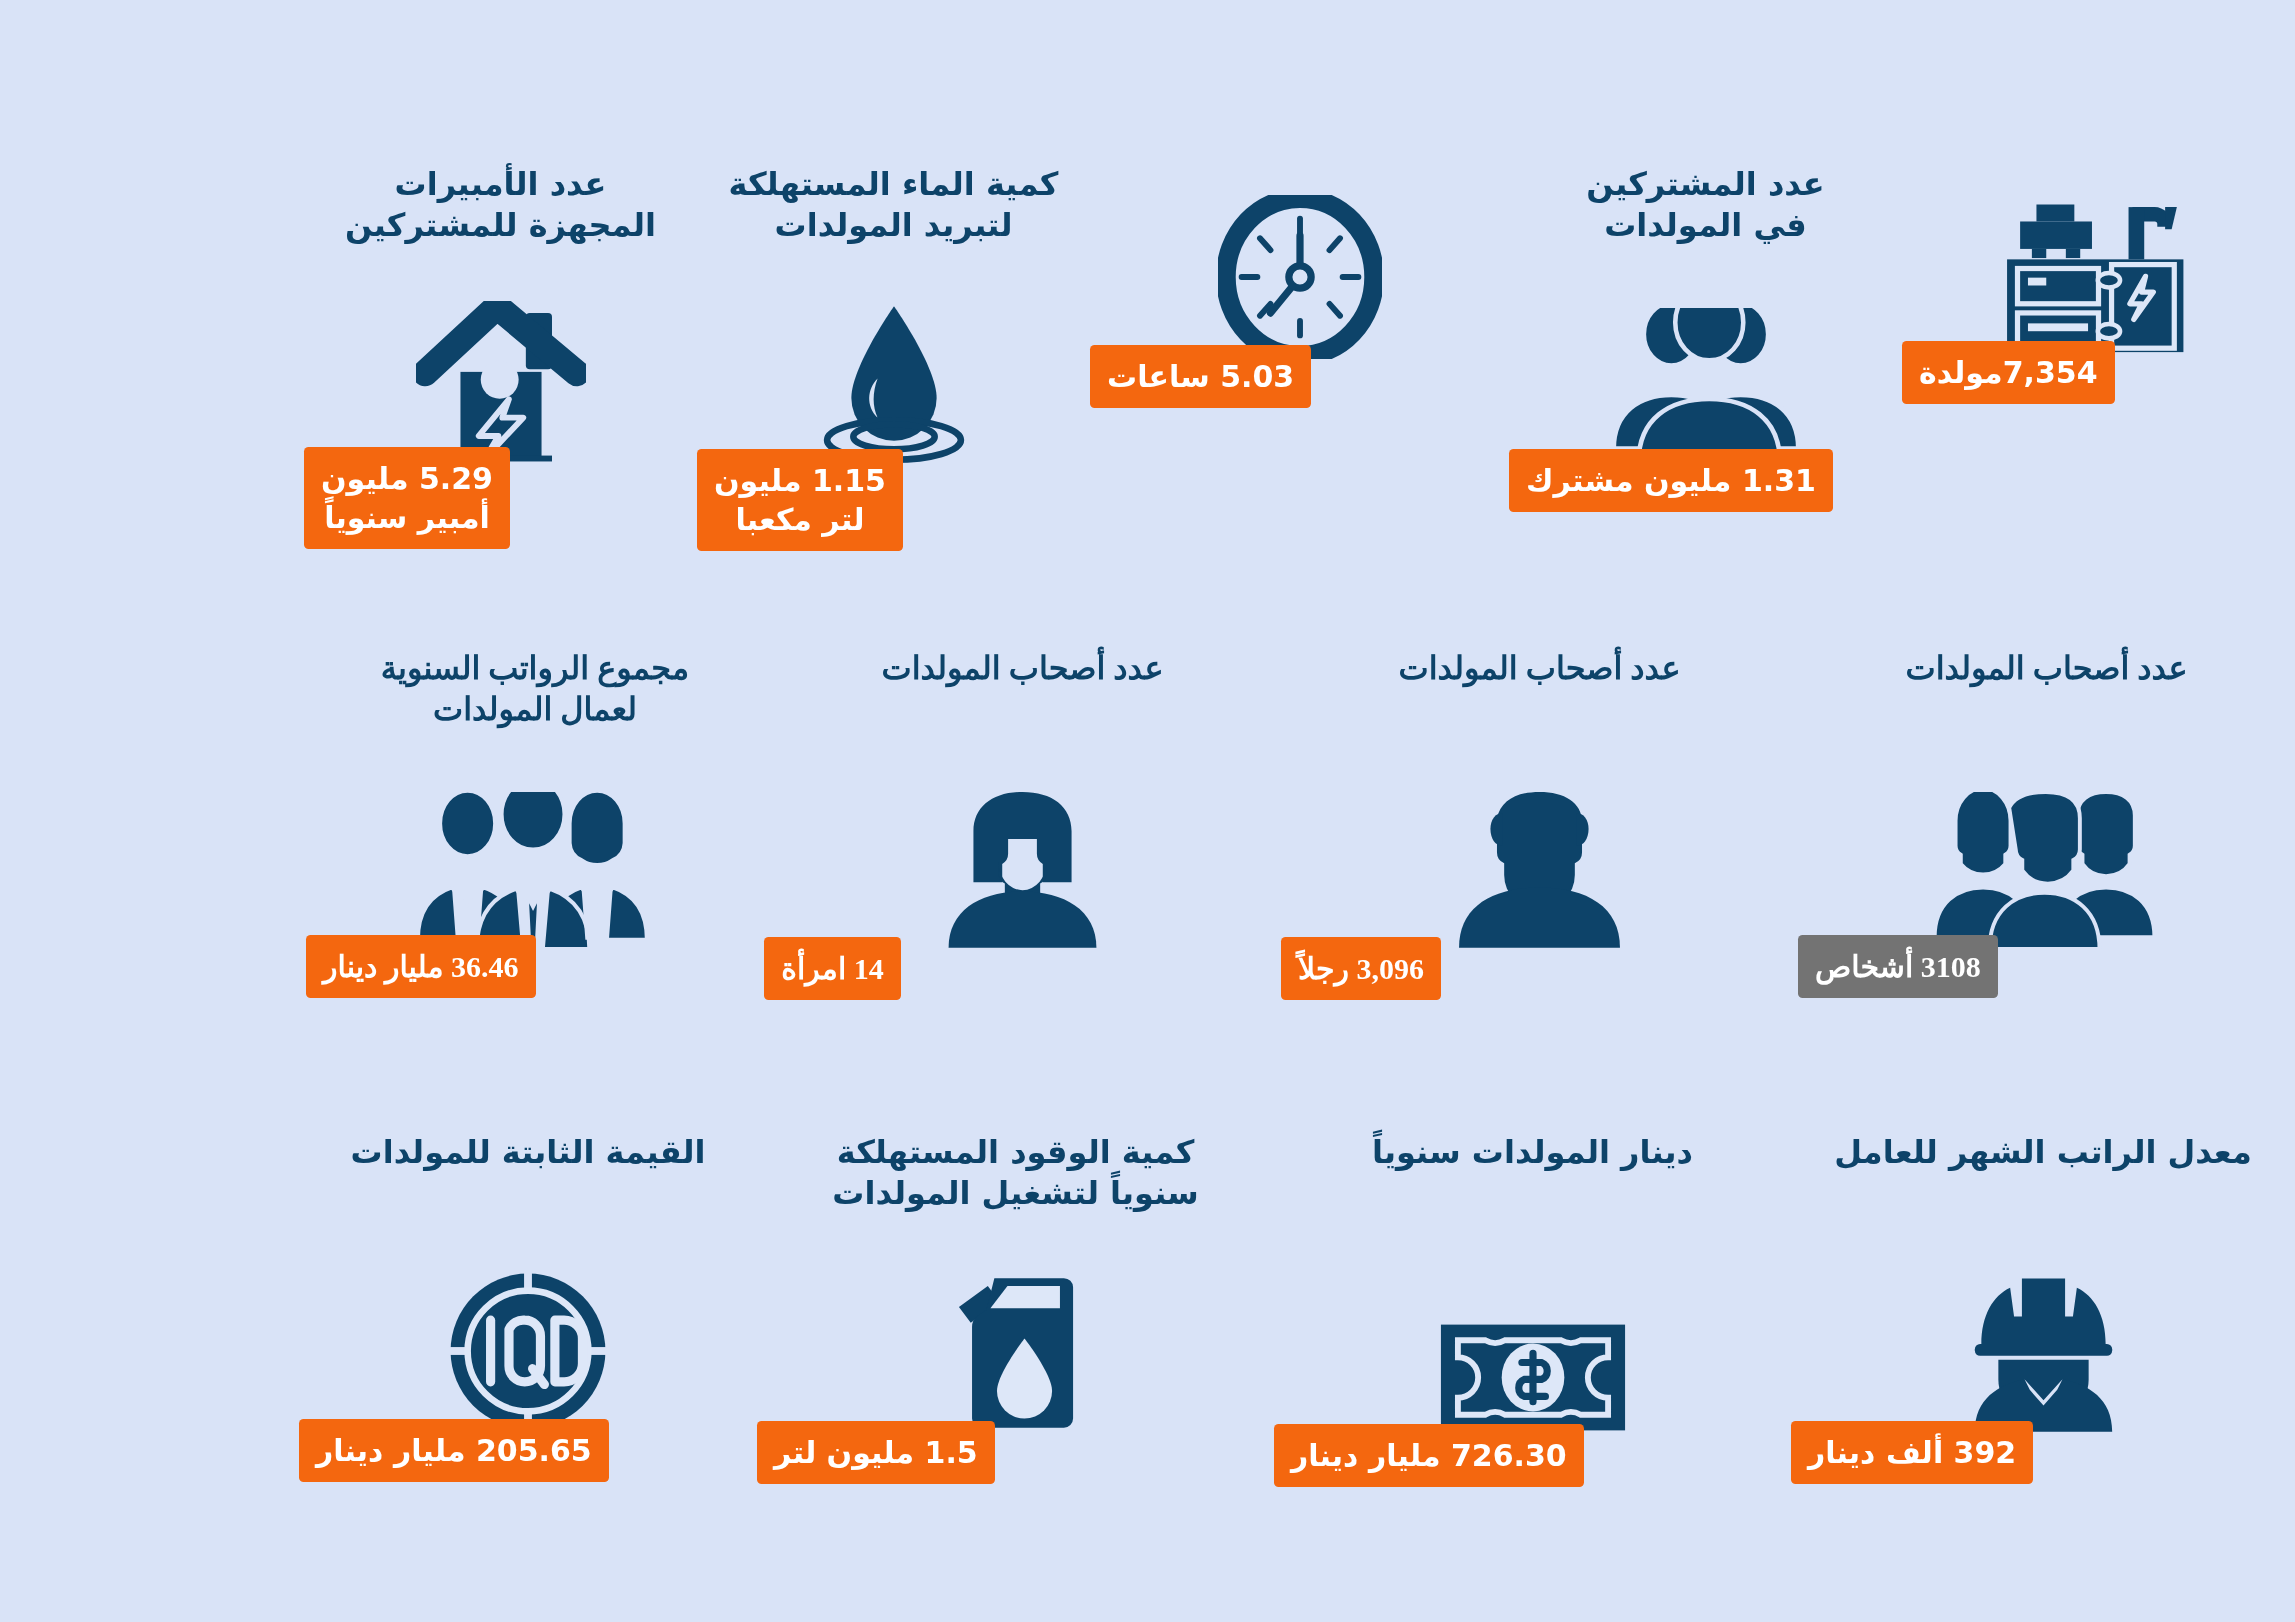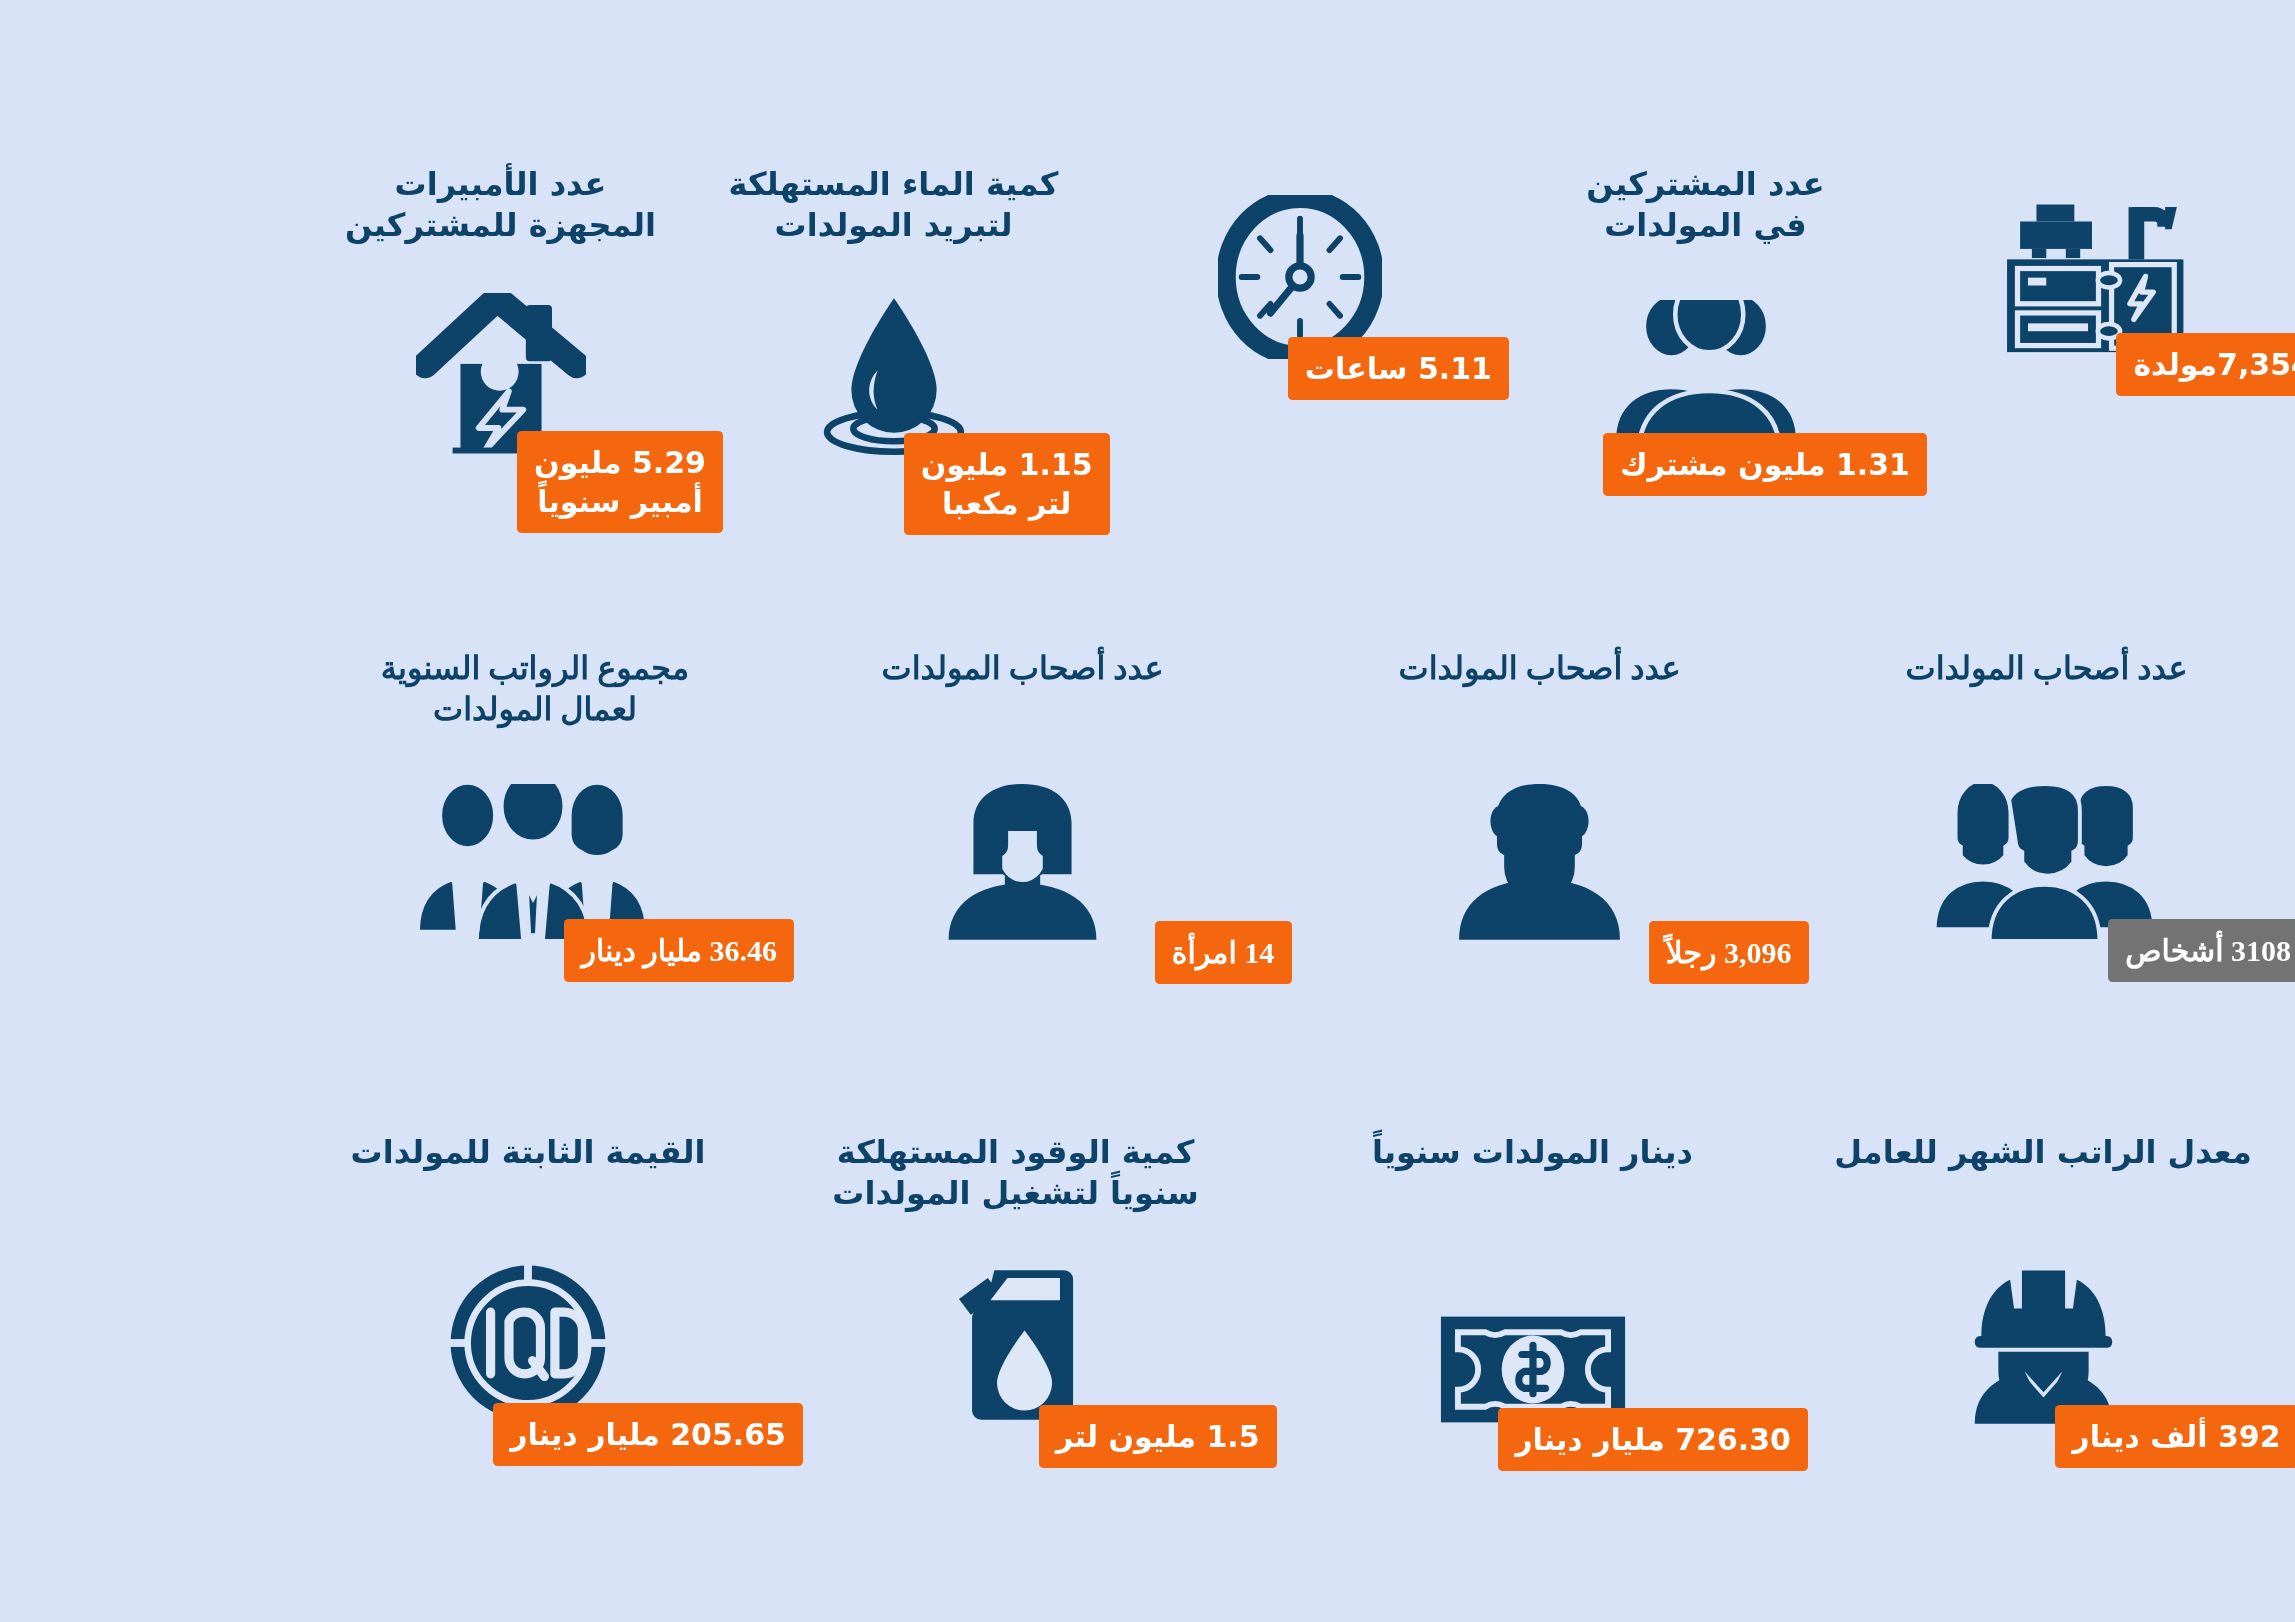--- a/index.html
+++ b/index.html
@@ -12,22 +12,23 @@
     position:relative;
   }
   .canvas{position:absolute;inset:0;}
 
   .row{position:absolute;display:flex;flex-direction:row;justify-content:flex-start;align-items:flex-start;}
 
   .card{
     position:relative;
     display:flex;
     flex-direction:column;
-    align-items:flex-start;
+    align-items:flex-end;
     box-sizing:border-box;
+    gap:8px;
   }
   .card-title{
     color:#0d4369;
     font-weight:bold;
     font-size:32px;
     line-height:1.28;
     text-align:center;
     direction:rtl;
     white-space:pre-line;
     letter-spacing:-0.2px;
@@ -142,21 +143,21 @@
             <line x1="64" y1="66" x2="80" y2="84"></line>
             <line x1="186" y1="66" x2="170" y2="84"></line>
             <line x1="64" y1="184" x2="80" y2="166"></line>
             <line x1="186" y1="184" x2="170" y2="166"></line>
           </g>
           <line x1="125" y1="125" x2="125" y2="62" stroke="#0d4369" stroke-width="11" stroke-linecap="round"></line>
           <line x1="125" y1="125" x2="80" y2="180" stroke="#0d4369" stroke-width="11" stroke-linecap="round"></line>
           <circle cx="125" cy="125" r="17" fill="#d9e3f7" stroke="#0d4369" stroke-width="11"></circle>
         </svg>
       </div>
-      <div class="badge" style="margin-top: -22px; background: rgb(244, 103, 15); color: rgb(255, 255, 255);">5.11 ساعات</div>
+      <div class="badge" style="margin-top: -22px; background: rgb(244, 103, 15); color: rgb(255, 255, 255);">5.03 ساعات</div>
     </div>
 
     <div class="card" style="width:393px;">
       <div class="card-title" style="color: rgb(13, 67, 105);">كمية الماء المستهلكة
 لتبريد المولدات</div>
       <div class="icon-wrap">
         <svg width="164" height="164" viewBox="0 0 250 250">
           <path d="M125 8 C125 8 60 100 60 148 a65 65 0 0 0 130 0 C190 100 125 8 125 8 z" fill="#0d4369"></path>
           <path d="M100 118 C92 140 92 160 100 178 C82 160 84 134 100 118 z" fill="#d9e3f7"></path>
           <ellipse cx="125" cy="212" rx="102" ry="30" fill="none" stroke="#0d4369" stroke-width="10"></ellipse>

